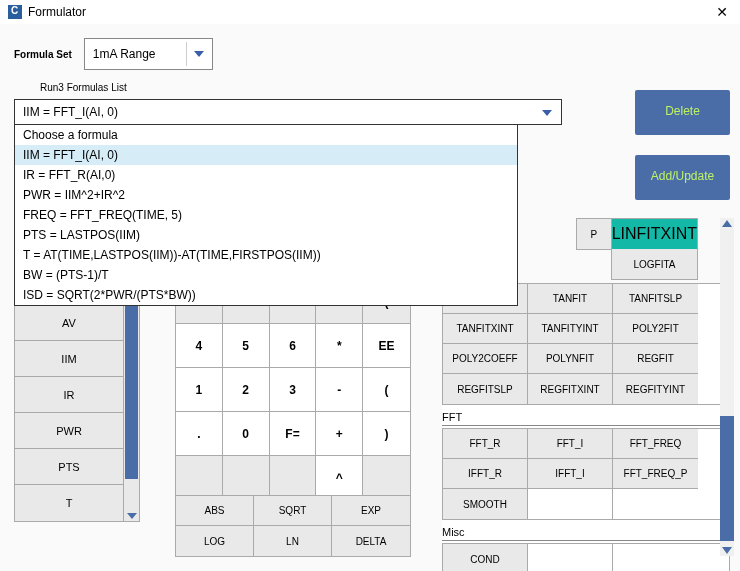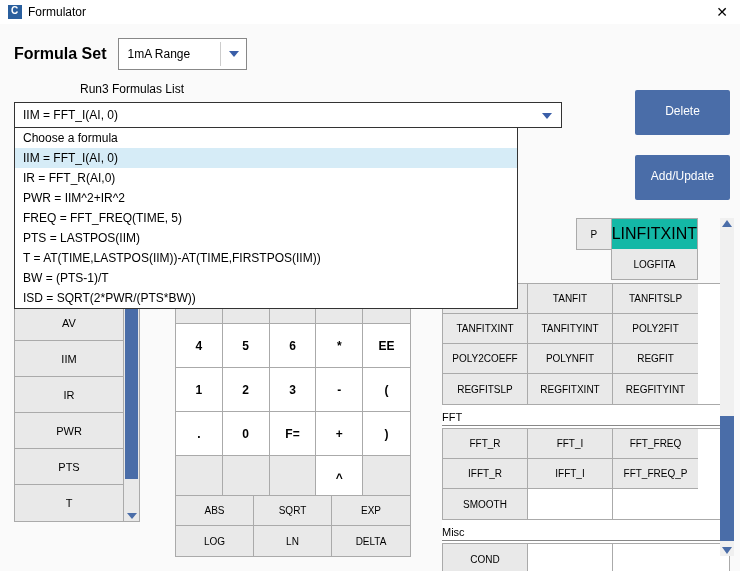--- a/index.html
+++ b/index.html
@@ -35,42 +35,41 @@
       font-size: 14px;
       cursor: pointer;
       padding: 0 4px;
     }
     .toprow {
       display: flex;
       align-items: center;
       padding: 14px 14px 6px;
       gap: 12px;
     }
-    .toprow .lbl { font-size: 16px; font-weight: bold; }
+    .toprow .lbl { font-size: 10px; font-weight: bold; }
     .combo {
       display: flex;
       align-items: center;
       border: 1px solid #888;
       height: 32px;
       background: #fff;
     }
     .combo .val {
       padding: 0 30px 0 8px;
       min-width: 95px;
     }
     .combo .arrow-box {
       width: 26px; height: 24px;
       display: flex; align-items: center; justify-content: center;
       border-left: 1px solid #ccc;
     }
     .arrow-box svg { width: 10px; height: 10px; fill: #3a5ea8; }
     .listtitle {
       padding: 6px 14px 6px 40px;
-      font-size: 12px;
-      margin-left: 40px;
+      font-size: 10px;
     }
     .content {
       position: relative;
       padding: 0 14px;
     }
     .formula-area {
       position: relative;
       width: 548px;
     }
     .formula-combo {
@@ -100,21 +99,21 @@
     .droplist .opt {
       padding: 3px 8px;
       font-size: 12px;
     }
     .droplist .opt.sel {
       background: #d6ecf7;
     }
     .btn-primary {
       position: absolute;
       background: #4a6da8;
-      color: #ffffff;
+      color: #bef264;
       text-align: center;
       padding: 25px 0;
       font-size: 12px;
       width: 95px;
       cursor: pointer;
       border-radius: 2px;
     }
     .btn-delete { right: 10px; top: 90px; height: 45px; padding-top:14px; }
     .btn-addup { right: 10px; top: 155px; height: 45px; padding-top:14px; }
 

